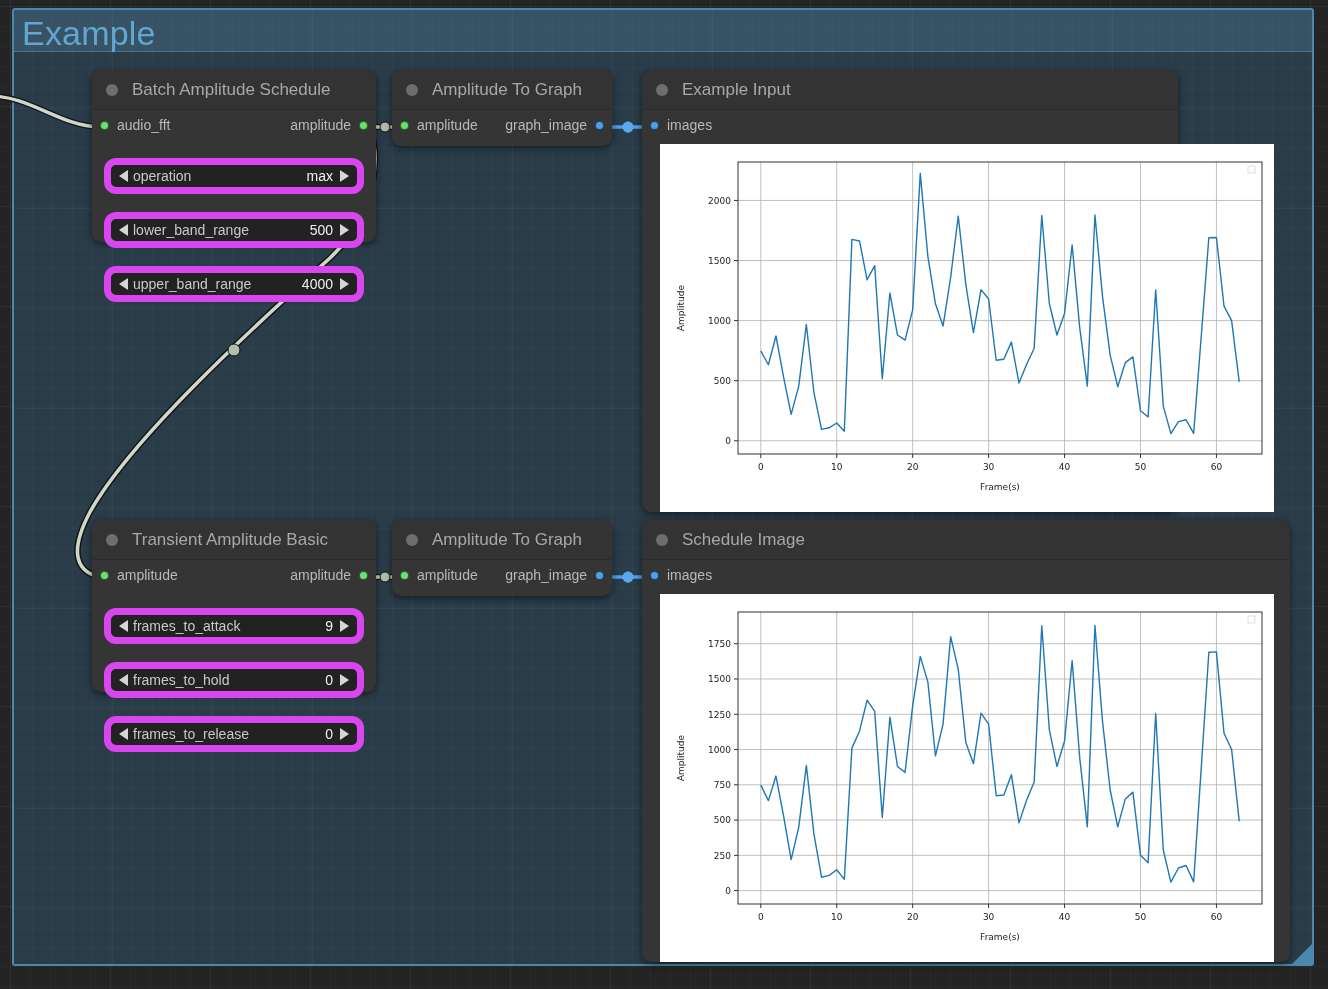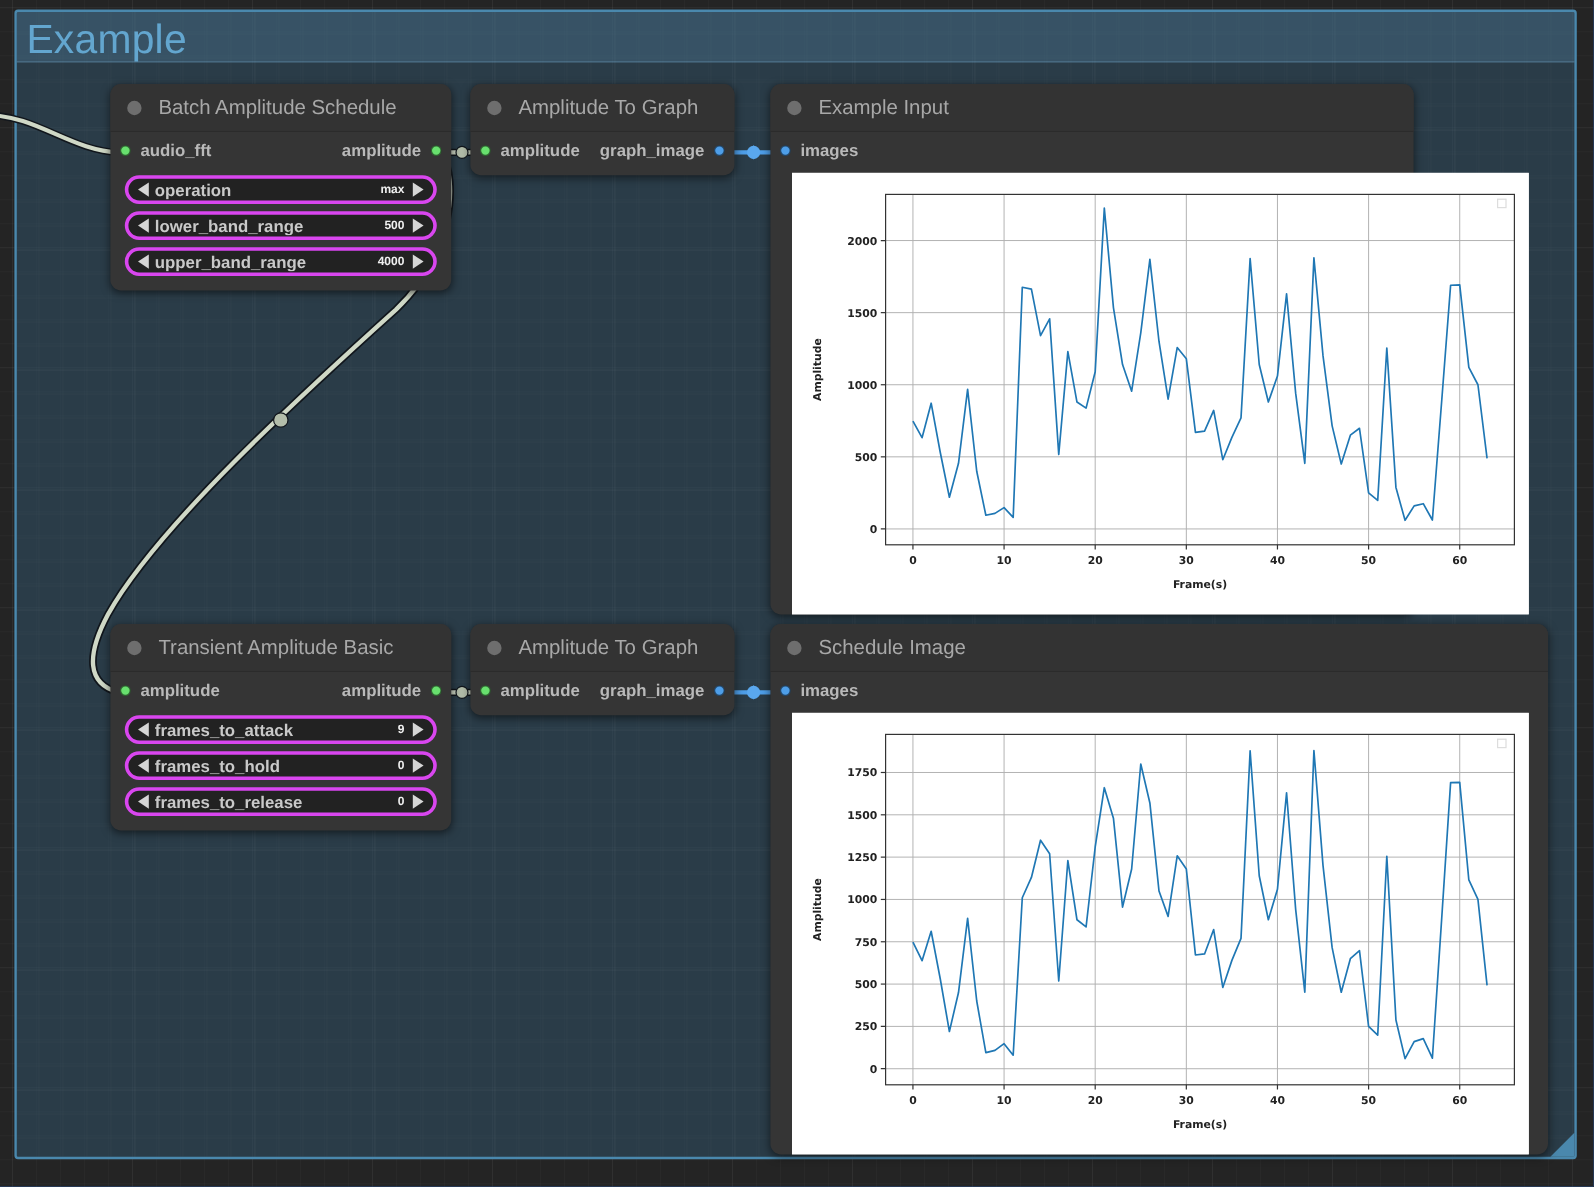--- a/index.html
+++ b/index.html
@@ -2,21 +2,21 @@
 <html><head>
 <meta charset="utf-8">
 <style>
   * { box-sizing: border-box; margin: 0; padding: 0; }
   html, body {
     width: 1328px; height: 989px;
     overflow: hidden;
     background: #1c1c1c;
     font-family: "Liberation Sans", sans-serif;
   }
-  #root { position: relative; width: 1328px; height: 989px; background: #3b82f6; }
+  #root { position: relative; width: 1328px; height: 989px; background: #84cc16; }
 
   
   .canvas {
     position: absolute; inset: 0;
     background-color: #242424;
     background-image:
       linear-gradient(to right, rgba(255,255,255,.030) 1px, transparent 1px),
       linear-gradient(to bottom, rgba(255,255,255,.030) 1px, transparent 1px),
       linear-gradient(to right, rgba(255,255,255,.022) 1px, transparent 1px),
       linear-gradient(to bottom, rgba(255,255,255,.022) 1px, transparent 1px);
@@ -71,21 +71,21 @@
     border-radius: 9px 9px 0 0;
     background: #333333;
   }
   .node-dot {
     width: 12px; height: 12px; border-radius: 50%;
     background: #6e6e6e; margin-right: 14px; flex: 0 0 auto;
   }
   .node-title {
     font-size: 17px; color: #a8a8a8; white-space: nowrap;
   }
-  .node-body { padding: 0 0 0 0; position: relative; font-weight: bold; }
+  .node-body { padding: 0 0 0 0; position: relative; }
 
   
   .slot-row {
     position: relative; height: 30px;
     display: flex; align-items: center;
   }
   .slot {
     position: absolute; display: flex; align-items: center; gap: 8px;
   }
   .slot.in  { left: 8px; }
@@ -94,41 +94,41 @@
     width: 9px; height: 9px; border-radius: 50%;
     border: 1px solid rgba(0,0,0,.55);
     flex: 0 0 auto;
   }
   .pin-green { background: #68e06e; }
   .pin-blue  { background: #4e9ee8; }
   .slot-label { font-size: 14px; color: #b9b9b9; white-space: nowrap; }
 
   
   .widget {
-    margin: 6px 12px 0 12px;
-    height: 24px; border-radius: 12px;
+    margin: 18px 12px 0 12px;
+    height: 36px; border-radius: 12px;
     background: #222222;
-    border: 3px solid #d946ef;
+    border: 7px solid #d946ef;
     display: flex; align-items: center;
     padding: 0 8px;
     position: relative;
   }
   .widget .arrow {
     width: 0; height: 0; flex: 0 0 auto;
     border-top: 6px solid transparent;
     border-bottom: 6px solid transparent;
   }
   .widget .arrow.left  { border-right: 9px solid #d6d6d6; }
   .widget .arrow.right { border-left: 9px solid #d6d6d6; }
   .widget .w-name {
     flex: 1 1 auto; font-size: 14px; color: #c9c9c9;
     margin-left: 5px; white-space: nowrap; overflow: hidden;
   }
   .widget .w-value {
-    font-size: 10px; color: #f0f0f0; margin-right: 7px; white-space: nowrap; text-align: center;
+    font-size: 14px; color: #f0f0f0; margin-right: 7px; white-space: nowrap; text-align: center;
   }
 
   
   .img-frame {
     margin: 4px 18px 0 18px;
     background: #ffffff;
   }
 
   
   .links { position: absolute; inset: 0; pointer-events: none; }

